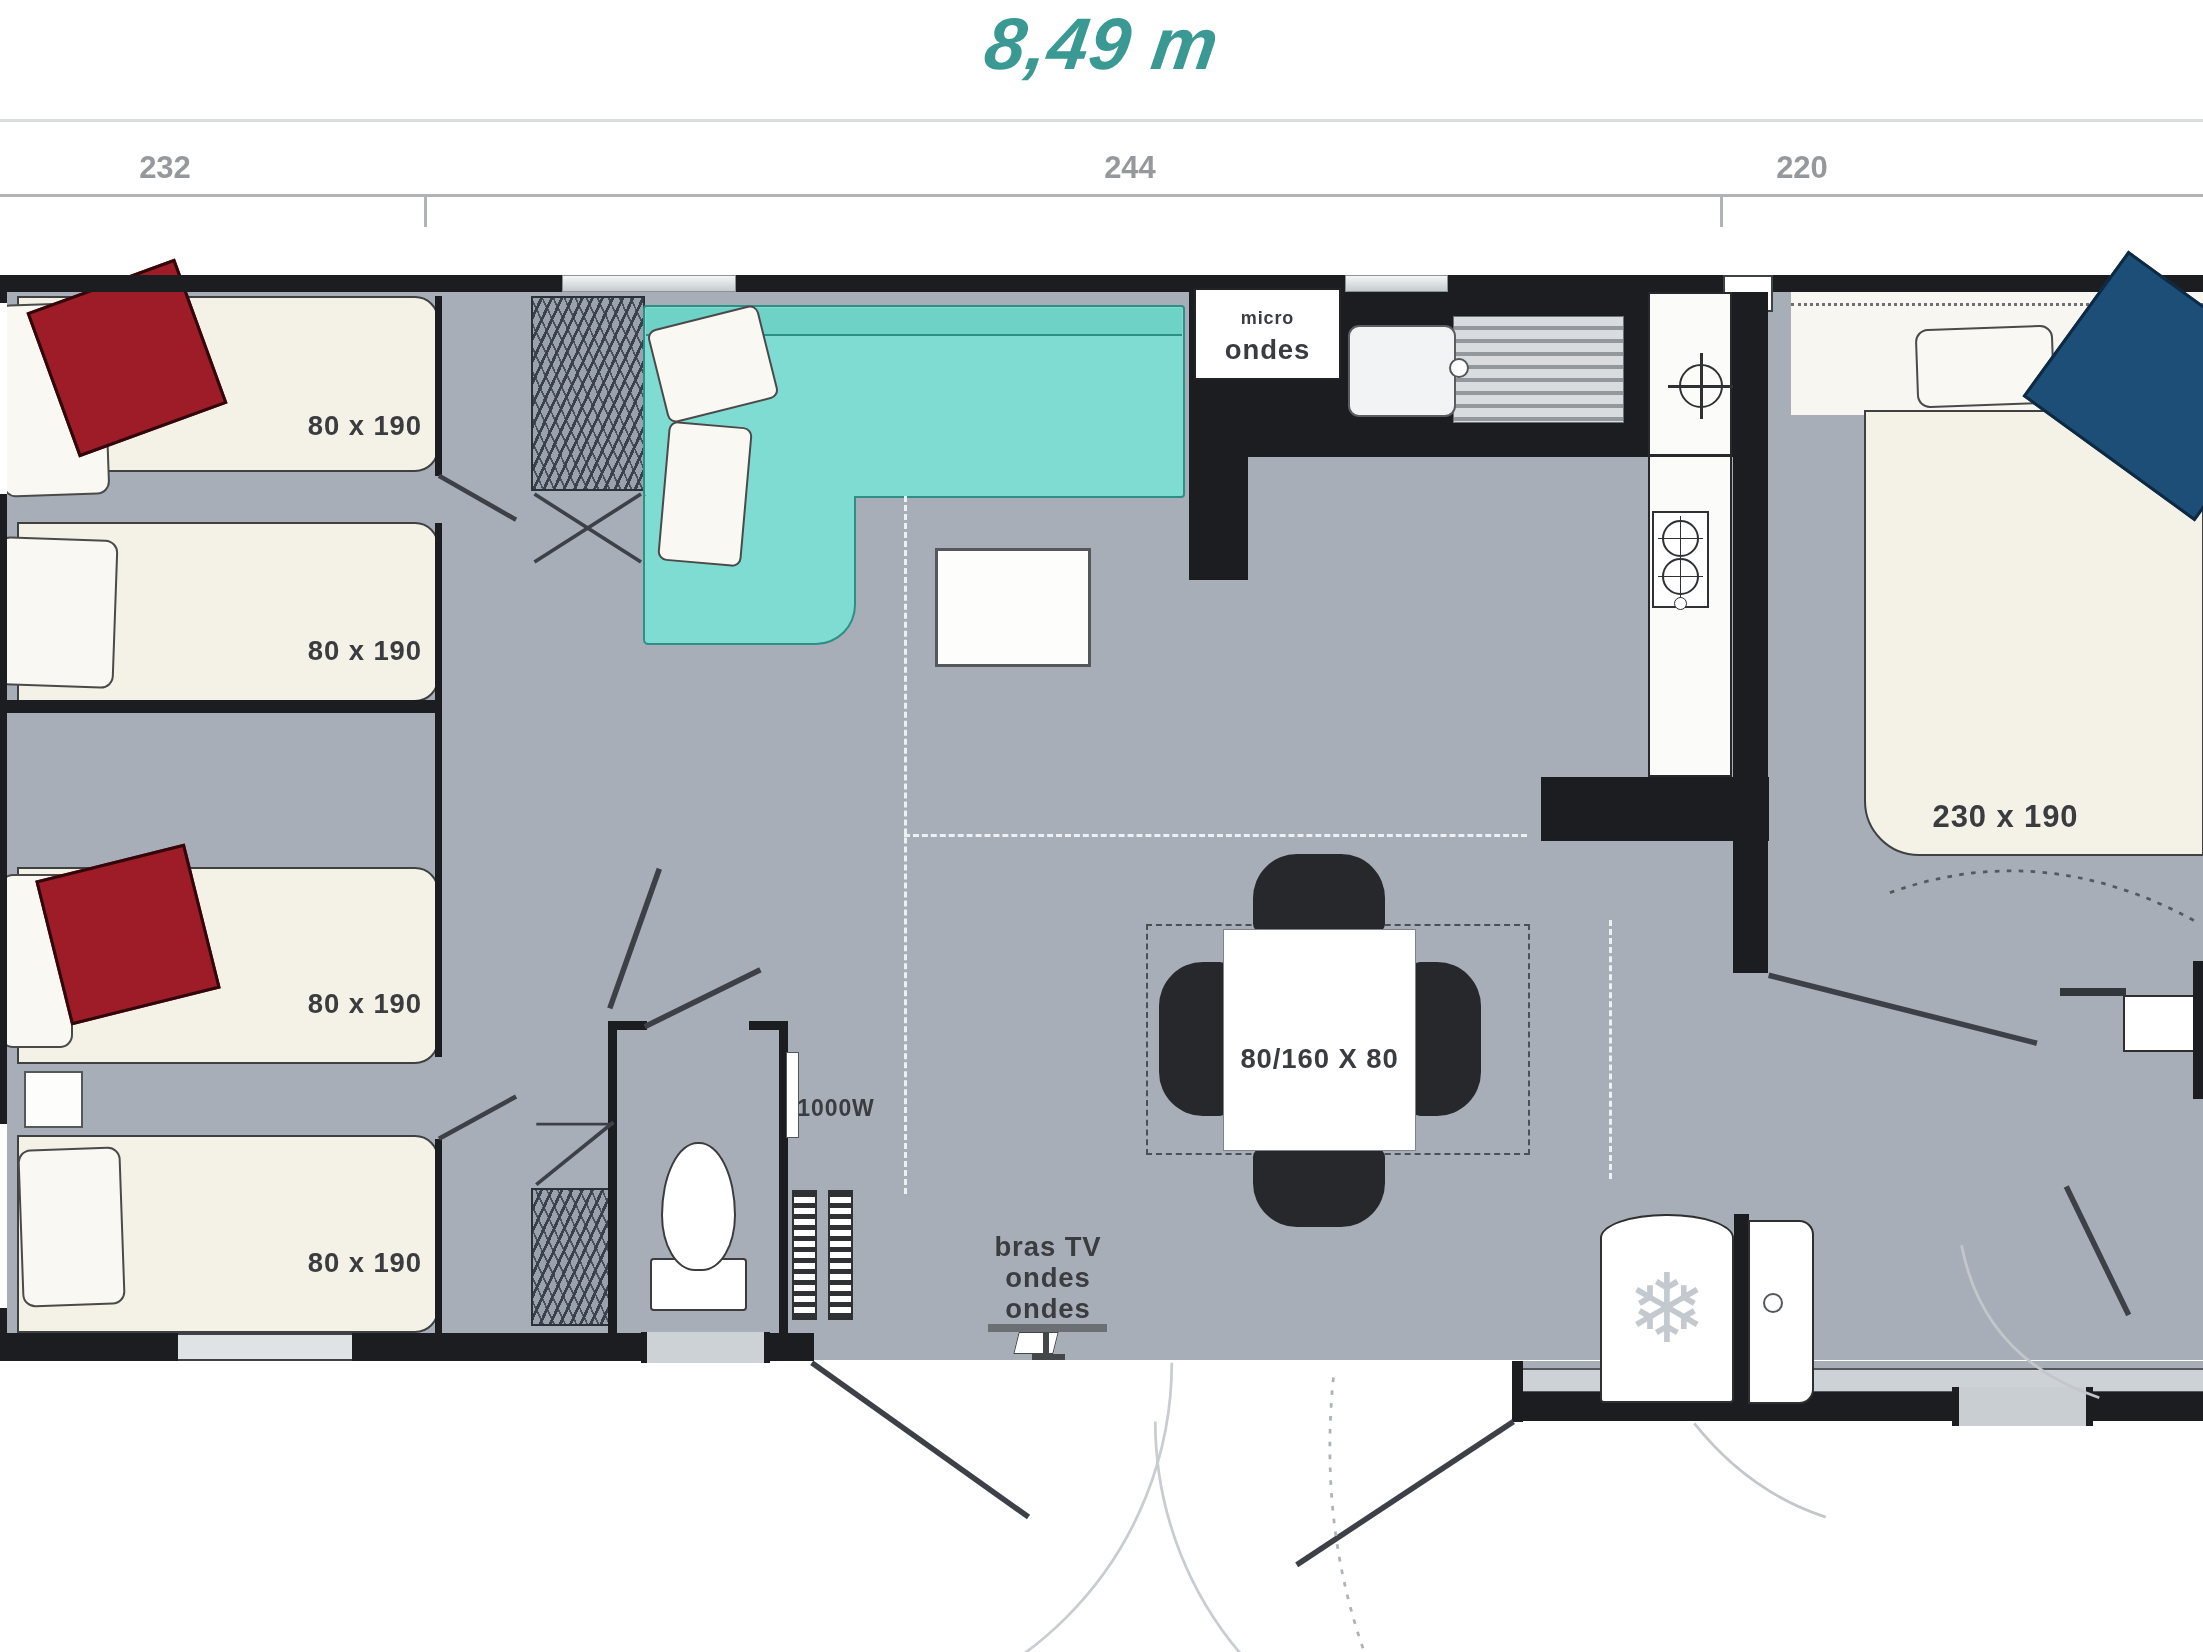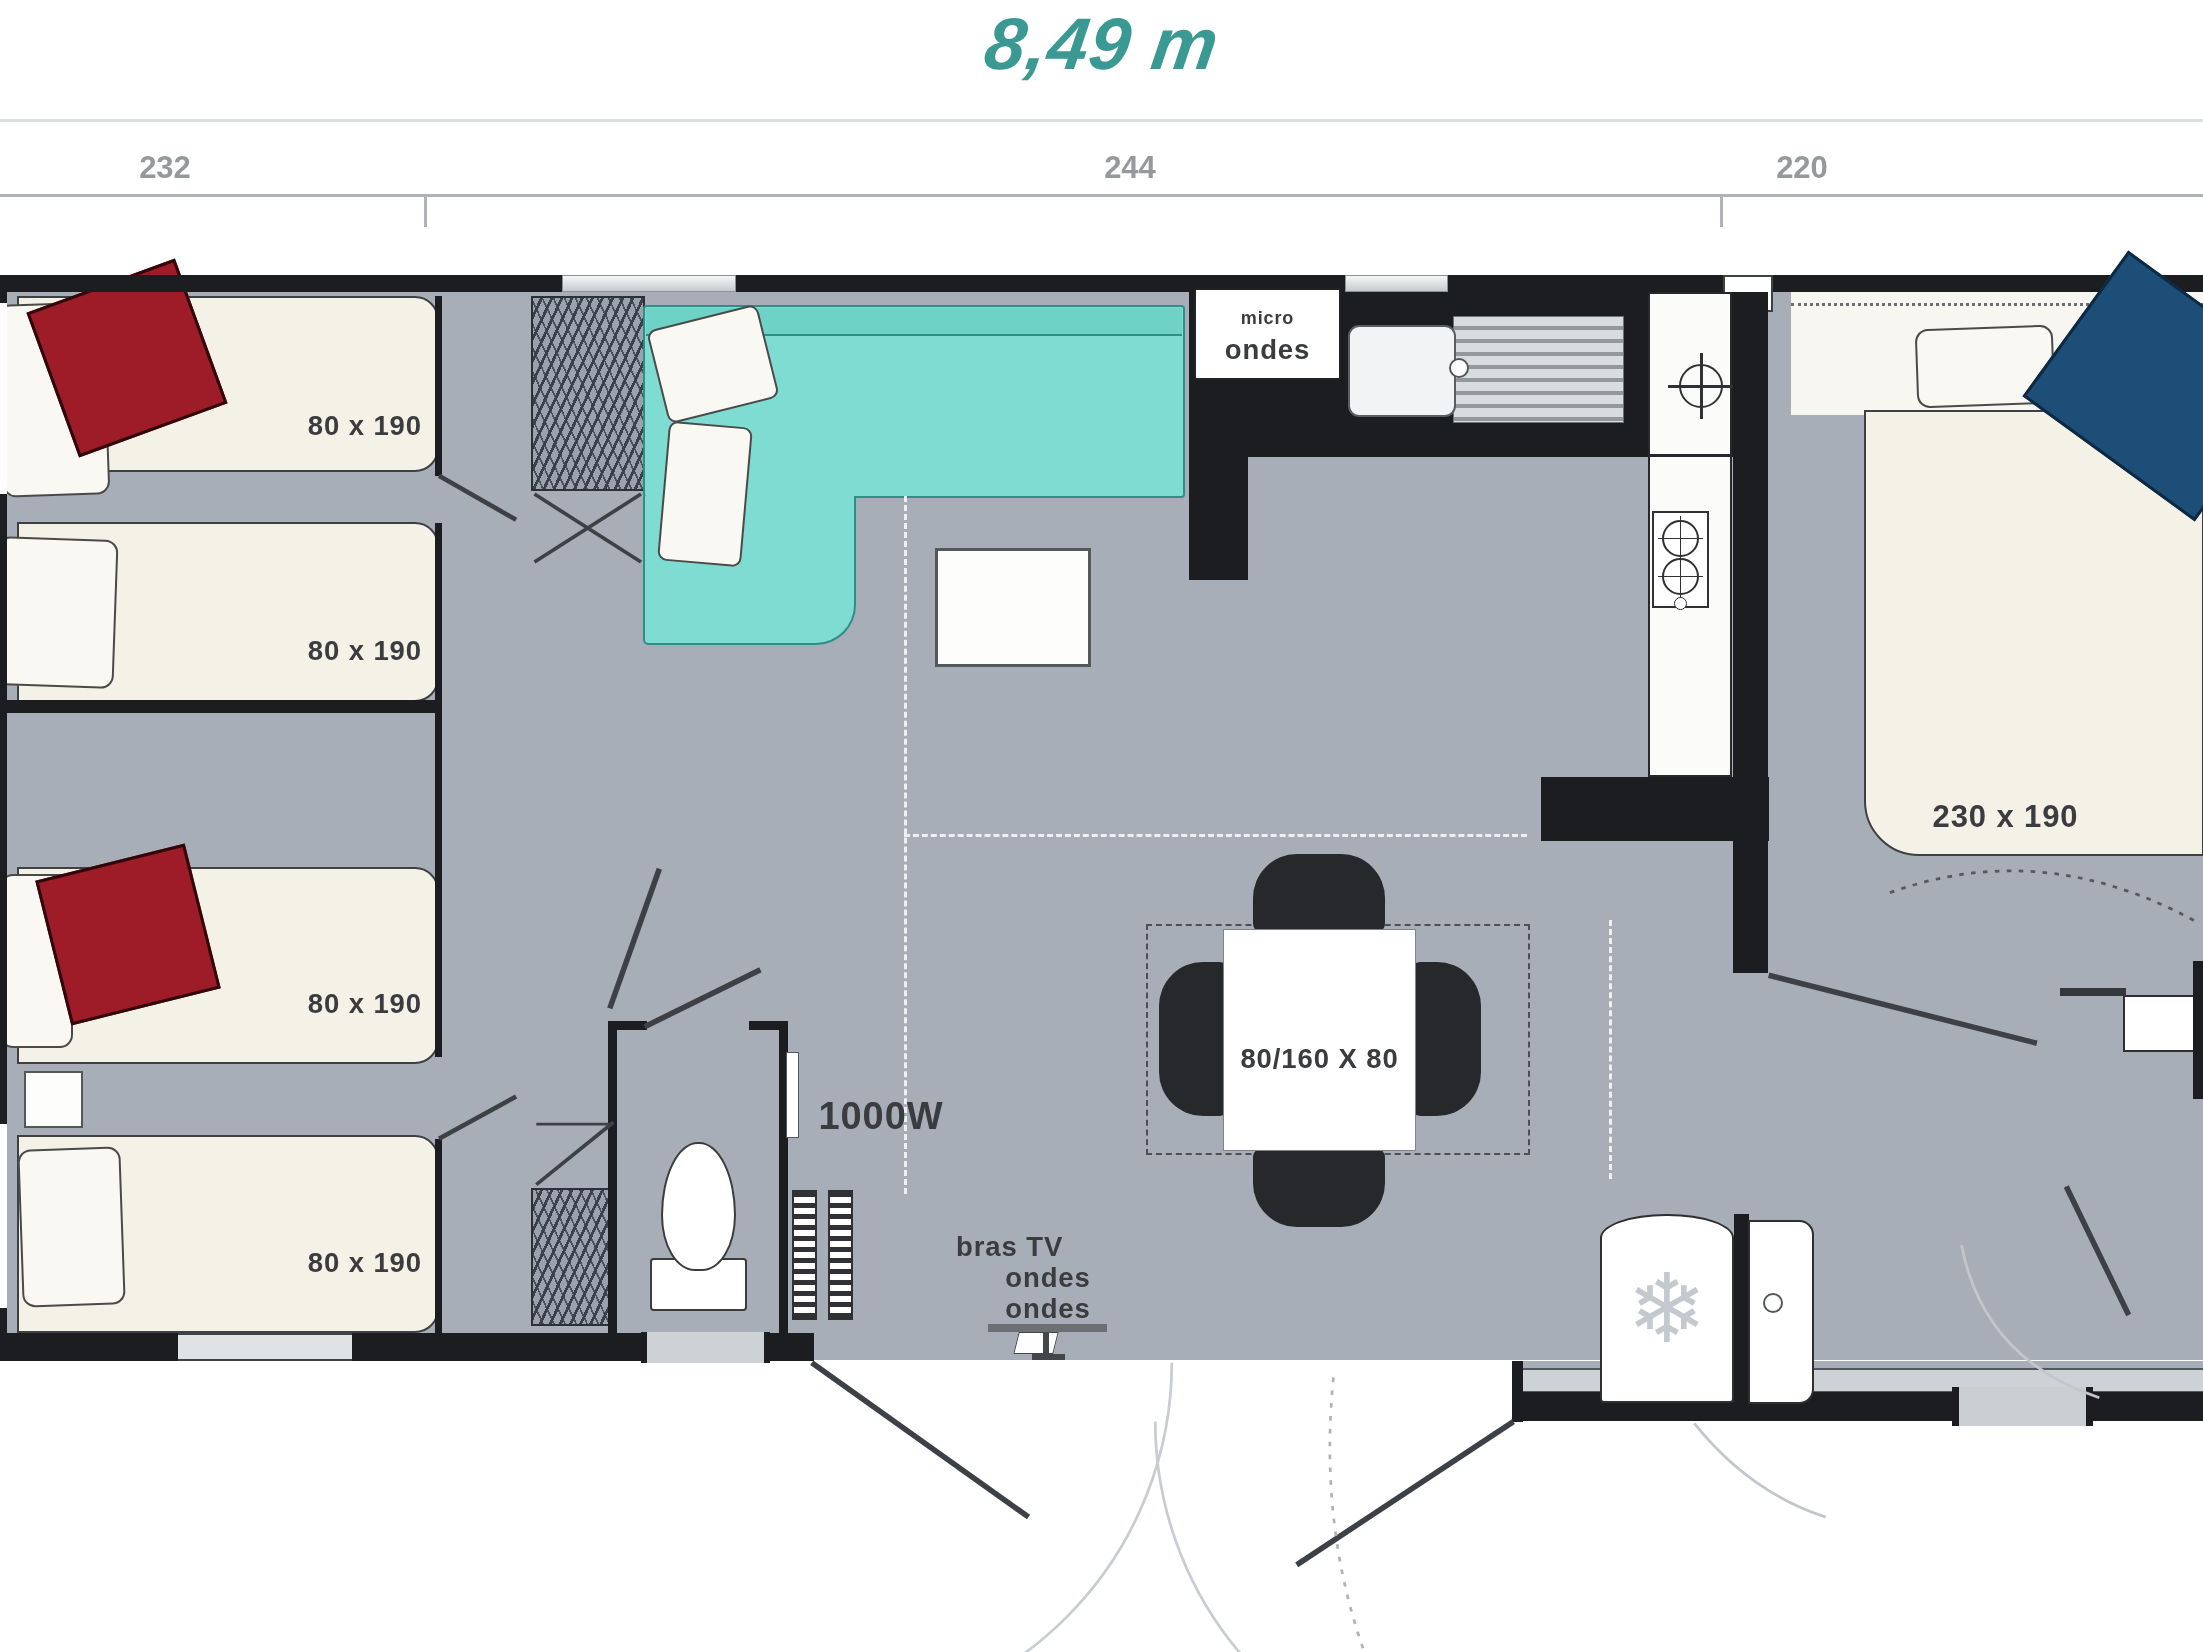--- a/index.html
+++ b/index.html
@@ -153,23 +153,23 @@
 <div class="abs wall" style="left:1734px;top:1214px;width:14.7px;height:189px;"></div>
 <div class="abs" style="left:1748px;top:1220px;width:66px;height:184px;background:#fff;border:2.8px solid #2f2f2f;border-radius:0 14.7px 14.7px 0;"></div>
 <div class="abs circle" style="left:1763px;top:1293px;width:20px;height:20px;"></div>
 
 <div class="abs" style="left:792px;top:1190px;width:61px;height:130px;">
   <div class="abs" style="left:0;top:0;width:25px;height:130px;border:2.8px solid #2f3134;
        background:repeating-linear-gradient(180deg,#2f3134 0 4.6px,#fff 4.6px 11px);"></div>
   <div class="abs" style="left:36px;top:0;width:25px;height:130px;border:2.8px solid #2f3134;
        background:repeating-linear-gradient(180deg,#2f3134 0 4.6px,#fff 4.6px 11px);"></div>
 </div>
-<div class="abs lbl z60" style="left:789px;top:1095px;width:184px;font-size:38px;text-align:center;">1000W</div>
-
-<div class="abs lbl z60" style="left:956px;top:1231px;width:184px;font-size:27.5px;text-align:left;">bras TV</div>
+<div class="abs lbl z60" style="left:744px;top:1095px;width:184px;font-size:23px;text-align:center;">1000W</div>
+
+<div class="abs lbl z60" style="left:956px;top:1231px;width:184px;font-size:27.5px;text-align:center;">bras TV</div>
 <div class="abs lbl z60" style="left:956px;top:1262px;width:184px;font-size:27.5px;text-align:center;">ondes</div>
 <div class="abs lbl z60" style="left:956px;top:1293px;width:184px;font-size:27.5px;text-align:center;">ondes</div>
 <div class="abs" style="left:988px;top:1324px;width:119px;height:8.3px;background:#6c7074;"></div>
 <div class="abs" style="left:1016px;top:1332px;width:40px;height:22px;background:#fff;border:1.8px solid #44474a;transform:skewX(-14deg);"></div>
 <div class="abs" style="left:1043px;top:1332px;width:6.4px;height:24px;background:#44474a;"></div>
 <div class="abs" style="left:1032px;top:1354px;width:33px;height:6.4px;background:#44474a;"></div>
 
 <div class="abs" style="left:1146px;top:924px;width:384px;height:231px;border:2.8px dashed #4c4f53;"></div>
 <div class="abs chair" style="left:1253px;top:854px;width:132px;height:79px;border-radius:44px 44px 9.2px 9.2px;"></div>
 <div class="abs chair" style="left:1253px;top:1148px;width:132px;height:79px;border-radius:9.2px 9.2px 44px 44px;"></div>

